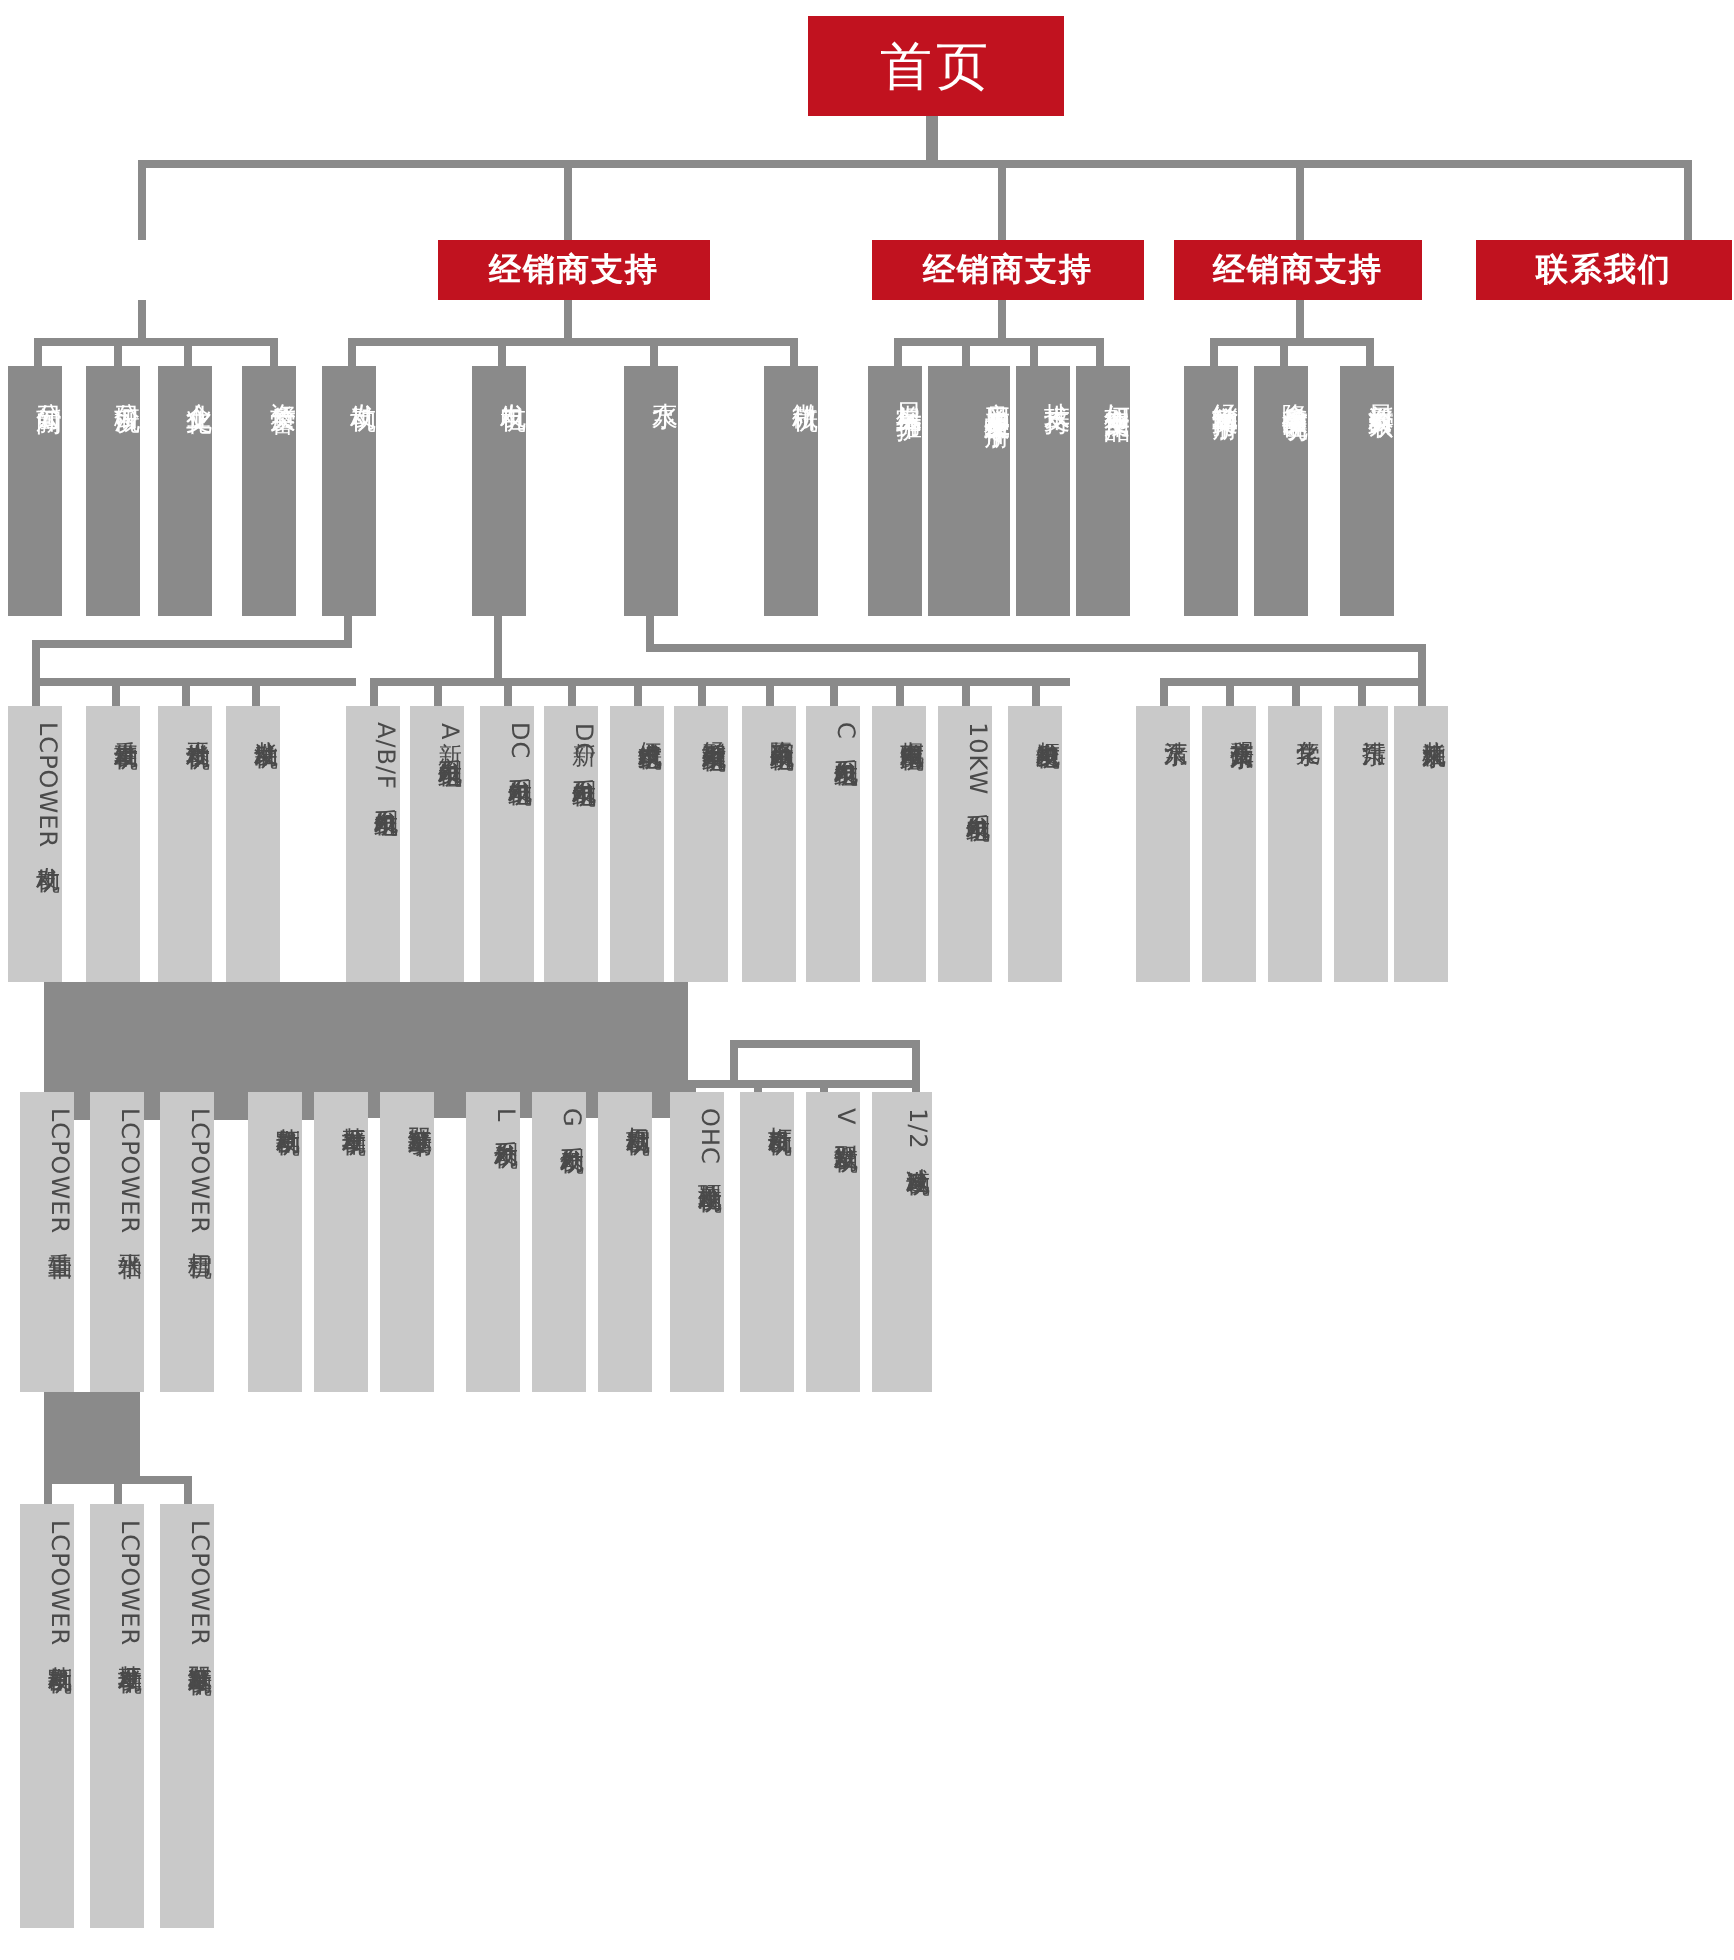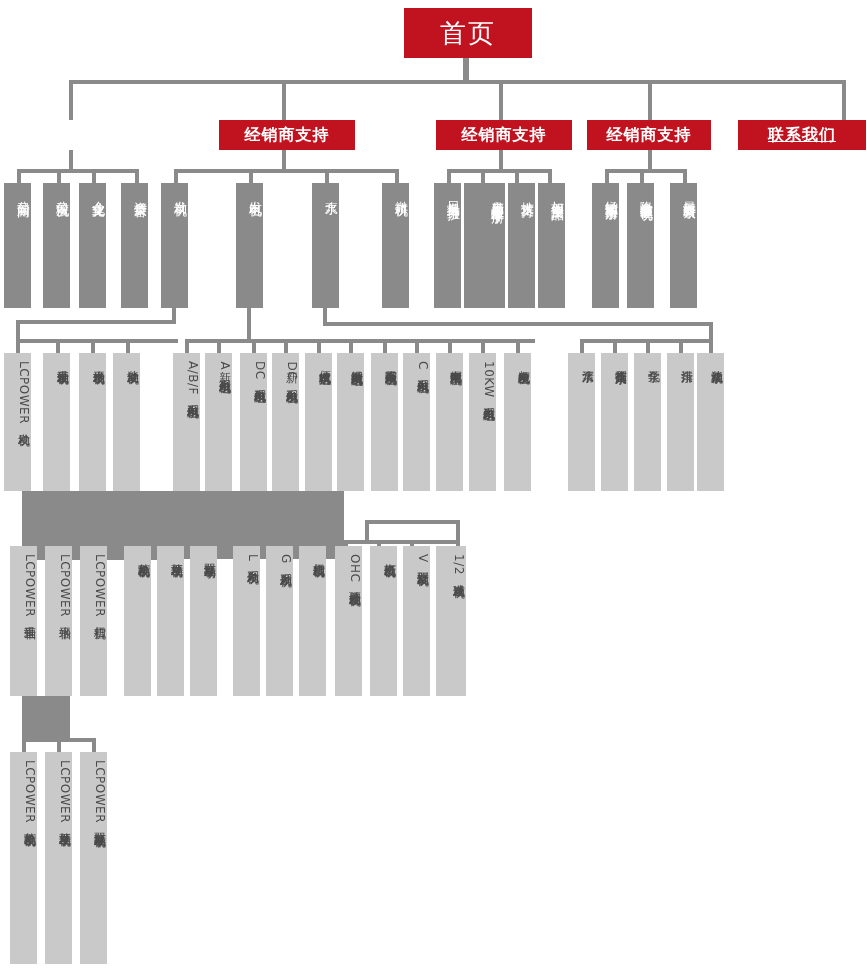--- a/index.html
+++ b/index.html
@@ -49,21 +49,21 @@
 
   <div class="node lvl2" style="left:219px;top:120px;width:136px;height:30px;">
     <span class="t">经销商支持</span>
     </div>
   <div class="node lvl2" style="left:436px;top:120px;width:136px;height:30px;">
     <span class="t">经销商支持</span>
     </div>
   <div class="node lvl2" style="left:587px;top:120px;width:124px;height:30px;">
     <span class="t">经销商支持</span>
     </div>
-  <div class="node lvl2" style="left:738px;top:120px;width:128px;height:30px;text-decoration:underline;">
+  <div class="node lvl2" style="left:738px;top:120px;width:128px;height:30px;">
     <span class="t">联系我们</span>
     </div>
 
   <div class="ln v" style="left:69px;top:150px;height:19px;"></div>
   <div class="ln h" style="left:17px;top:169px;width:122px;"></div>
   <div class="ln v" style="left:17px;top:169px;height:14px;"></div>
   <div class="ln v" style="left:57px;top:169px;height:14px;"></div>
   <div class="ln v" style="left:92px;top:169px;height:14px;"></div>
   <div class="ln v" style="left:135px;top:169px;height:14px;"></div>
 

